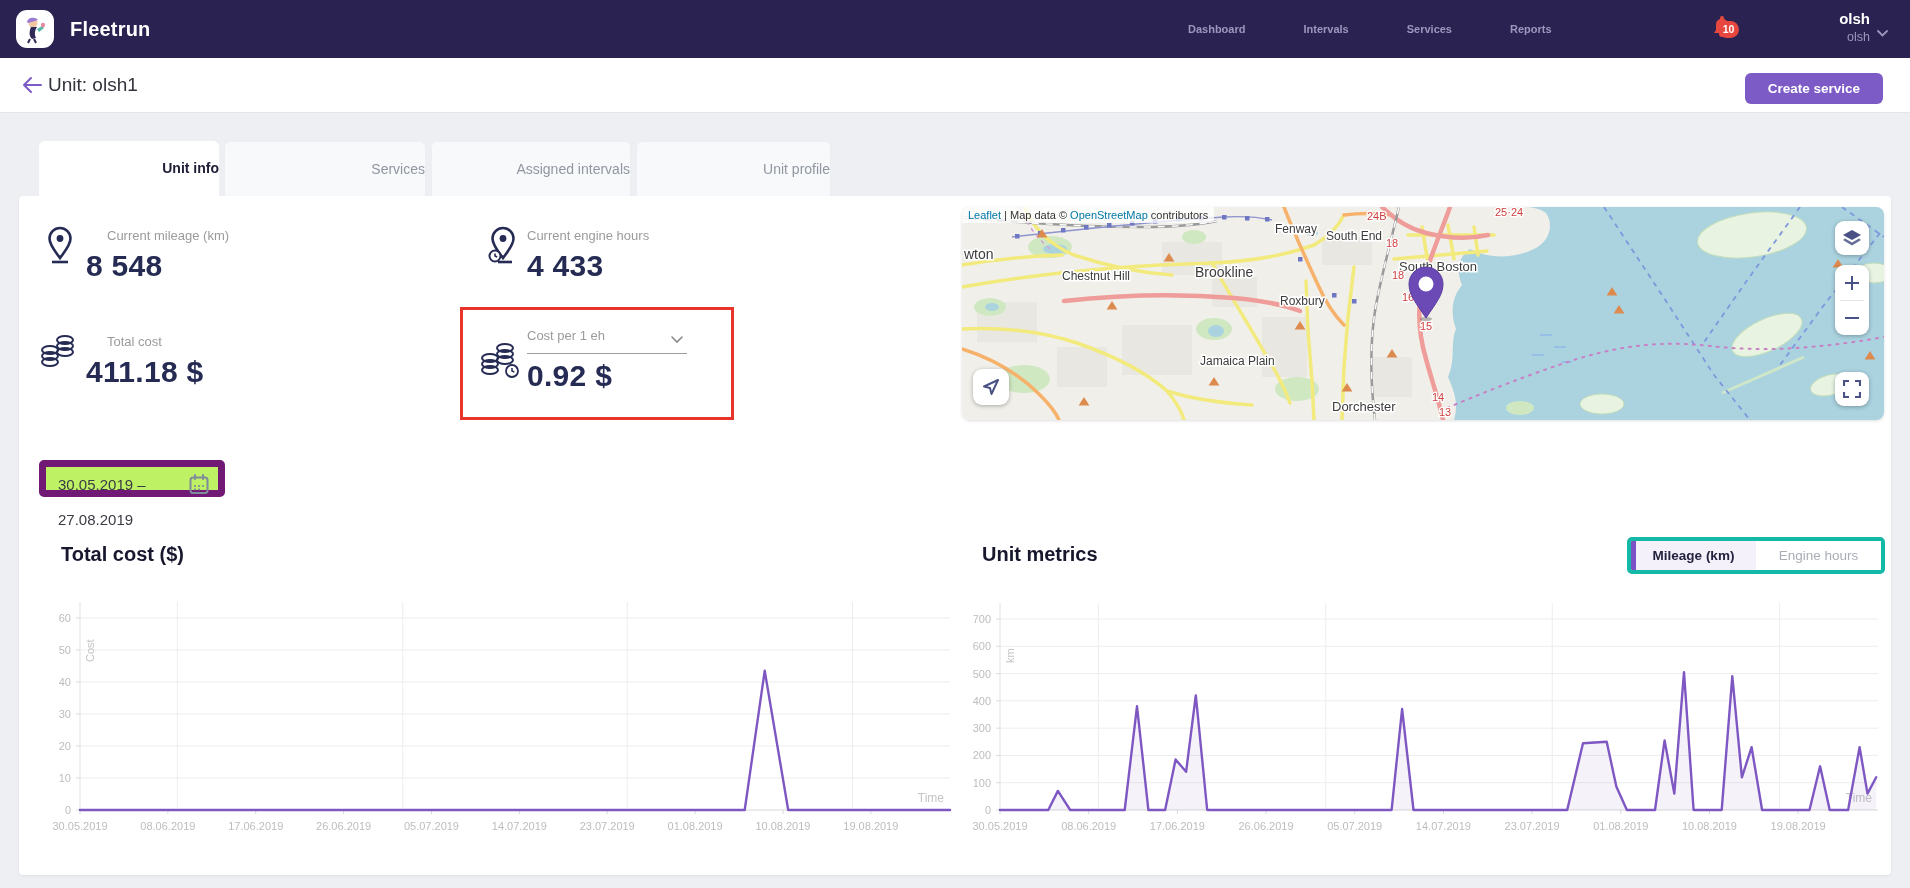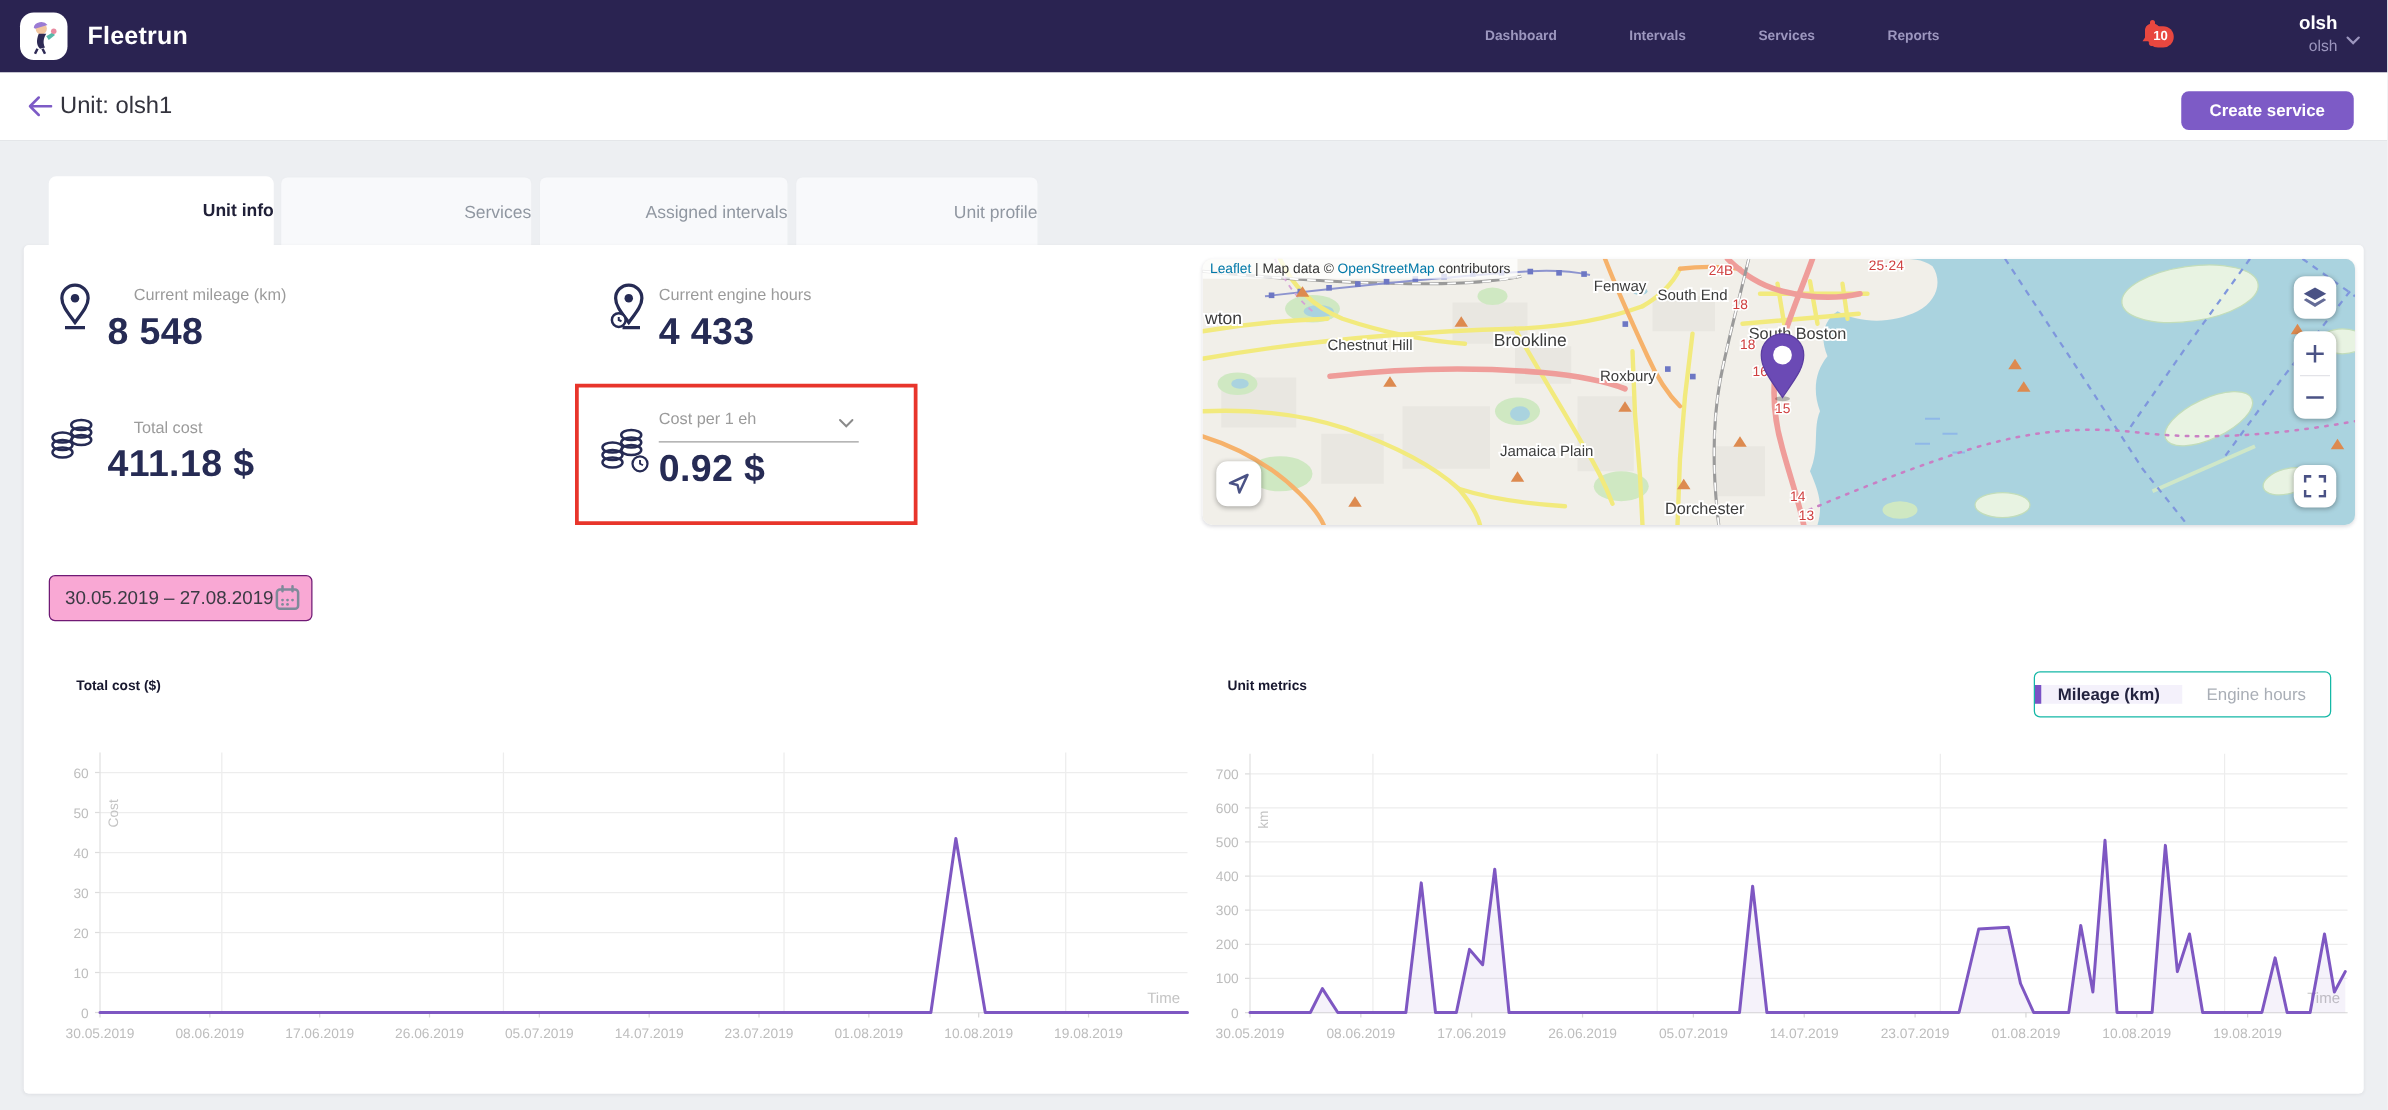--- a/index.html
+++ b/index.html
@@ -47,28 +47,28 @@
   .map{position:absolute;left:962px;top:207px;width:922px;height:213px;border-radius:8px;overflow:hidden;box-shadow:0 1px 3px rgba(40,40,60,.15);}
   .map svg{display:block;}
   .map-attr{position:absolute;left:0;top:0;background:rgba(255,255,255,.78);padding:2px 6px;font-size:11px;color:#333;border-radius:0 0 3px 0;}
   .map-attr a{color:#0078a8;text-decoration:none;cursor:pointer;}
   .map-ctrl{position:absolute;background:#ffffff;border-radius:9px;box-shadow:0 1px 4px rgba(0,0,0,.3);display:flex;align-items:center;justify-content:center;cursor:pointer;}
   .zoom-pill{position:absolute;right:15px;top:58px;width:34px;height:70px;background:#fff;border-radius:9px;box-shadow:0 1px 4px rgba(0,0,0,.3);}
   .zoom-half{width:34px;height:35px;display:flex;align-items:center;justify-content:center;cursor:pointer;color:#4a5285;font-size:22px;}
   .zoom-divider{position:absolute;left:5px;right:5px;top:35px;height:1px;background:#e3e3e8;}
 
   
-  .datepicker{position:absolute;left:39px;top:460px;width:211px;height:37px;background:#f9a8d4;border:1px solid #701a75;border-radius:5px;box-sizing:border-box;cursor:pointer;}
+  .datepicker{position:absolute;left:39px;top:460px;width:186px;height:37px;background:#bef264;border:7px solid #701a75;border-radius:5px;box-sizing:border-box;cursor:pointer;}
   .datepicker .dp-text{position:absolute;left:12px;top:0;line-height:35px;font-size:15px;color:#3b3b44;}
   .datepicker .dp-icon{position:absolute;right:9px;top:7px;}
 
   
-  .chart-title{position:absolute;font-size:11px;font-weight:bold;color:#17172e;}
+  .chart-title{position:absolute;font-size:20px;font-weight:bold;color:#17172e;}
   .chart-svg{position:absolute;}
-  .metrics-toggle{position:absolute;left:1627px;top:537px;width:238px;height:37px;display:flex;border:1px solid #14b8a6;border-radius:5px;overflow:hidden;box-sizing:border-box;align-items:center;}
+  .metrics-toggle{position:absolute;left:1627px;top:537px;width:258px;height:37px;display:flex;border:4px solid #14b8a6;border-radius:5px;overflow:hidden;box-sizing:border-box;}
   .toggle-btn{flex:1;display:flex;align-items:center;justify-content:center;font-size:13.5px;cursor:pointer;position:relative;}
   .toggle-btn.active{background:#f4f1fb;color:#23233f;font-weight:bold;}
   .toggle-btn.active::before{content:"";position:absolute;left:0;top:0;bottom:0;width:5px;background:#7a52c5;}
   .toggle-btn.inactive{background:#ffffff;color:#a9aeb6;}
 </style>
 </head>
 <body>
 
 <div id="app">
 

